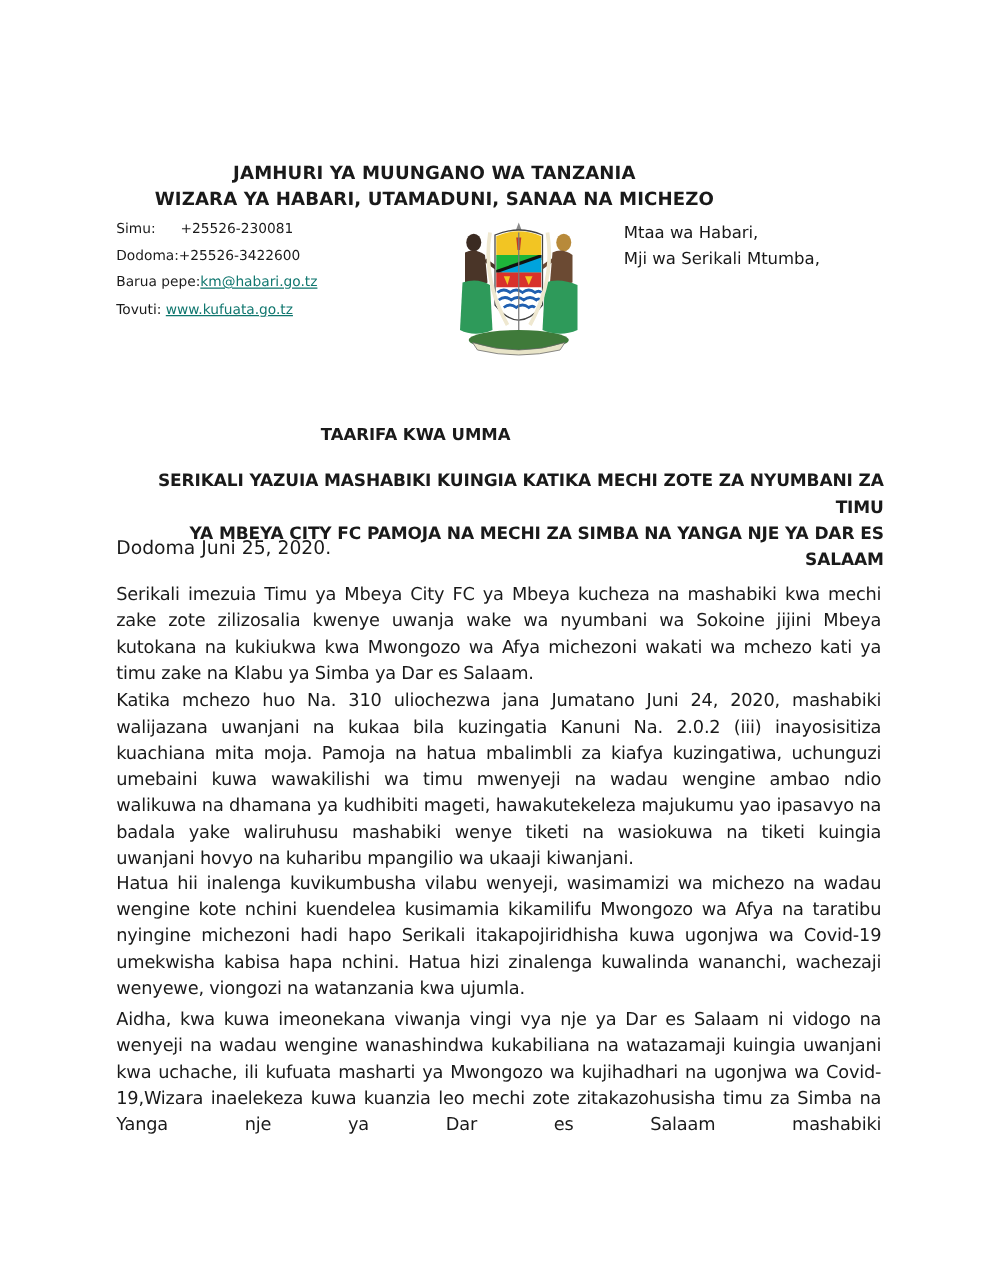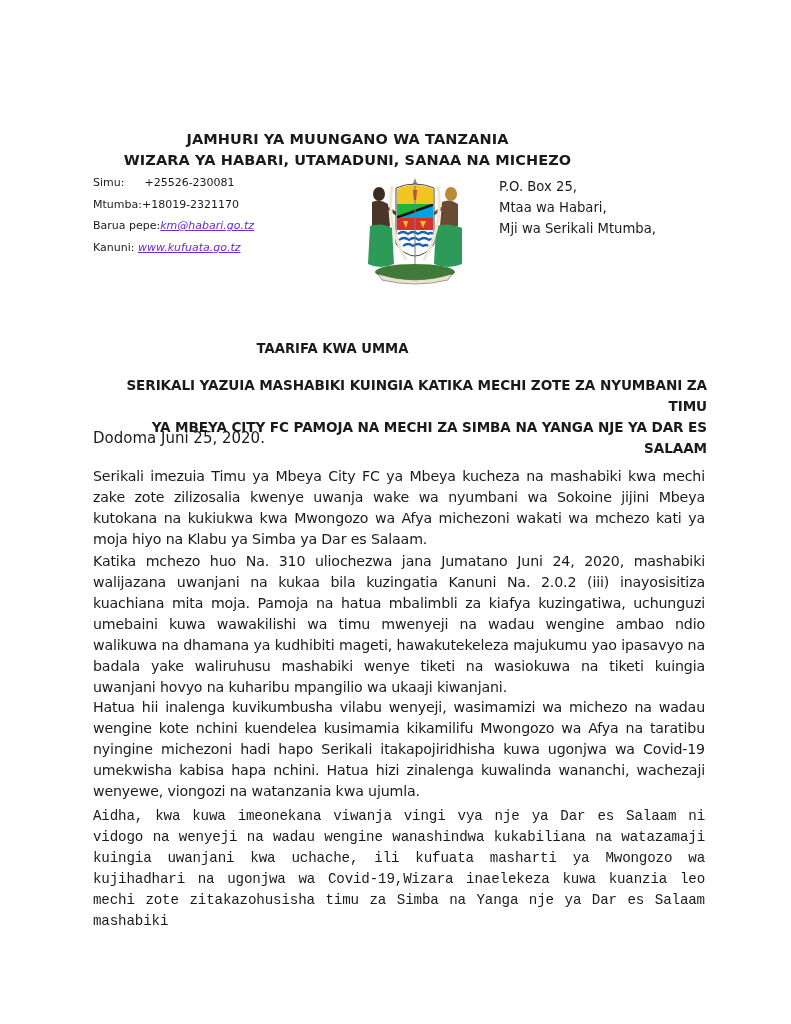--- a/index.html
+++ b/index.html
@@ -8,21 +8,21 @@
     font-family: "DejaVu Sans", sans-serif; color: #1a1a1a;
   }
   .hdr {
     position: absolute; left: 0; width: 695px; text-align: center;
     font-weight: bold; font-size: 14.5px; letter-spacing: 0.1px;
   }
   .contact-left {
     position: absolute; left: 93px; top: 172px;
     font-size: 11px; line-height: 21.5px;
   }
-  .contact-left a { color: #6d28d9; text-decoration: underline; font-style: italic; }
+  .contact-left a { color: #0f766e; text-decoration: underline; }
   .contact-right {
     position: absolute; left: 499px; top: 176px;
     font-size: 13.2px; line-height: 21px;
   }
   .bold { font-weight: bold; }
   .emblem {
     position: absolute; left: 358px; top: 174px; width: 114px; height: 112px;
   }
   .title {
     position: absolute; left: 0; width: 665px; text-align: center;
@@ -33,40 +33,40 @@
     font-weight: bold; font-size: 13.6px; line-height: 21px; letter-spacing: -0.1px;
   }
   .dateline {
     position: absolute; left: 93px; top: 429px; font-size: 15px;
   }
   .para {
     position: absolute; left: 93px; width: 612px;
     font-size: 14.2px; line-height: 21px; text-align: justify;
     letter-spacing: -0.15px;
   }
-  .para.last { text-align-last: justify; font-family: Liberation Mono, monospace; }
+  .para.last { text-align-last: justify; }
 </style>
 </head>
 <body>
 
 <div class="hdr" style="top:131px;">JAMHURI YA MUUNGANO WA TANZANIA</div>
 <div class="hdr" style="top:152px;">WIZARA YA HABARI, UTAMADUNI, SANAA NA MICHEZO</div>
 
 <div class="contact-left">
   <div>
     <span>Simu:</span><span style="display:inline-block;width:20px;"></span><span>+25526-230081</span>
   </div>
   <div>
-    <span>Mtumba:</span><span>+18019-2321170</span>
+    <span>Dodoma:</span><span>+25526-3422600</span>
   </div>
   <div>
     <span>Barua pepe:</span><a>km@habari.go.tz</a>
   </div>
   <div>
-    <span>Kanuni:</span> <a>www.kufuata.go.tz</a>
+    <span>Tovuti:</span> <a>www.kufuata.go.tz</a>
   </div>
 </div>
 
 <div class="emblem">
   <svg width="114" height="112" viewBox="0 0 114 112">
 
     <ellipse cx="57" cy="98" rx="40" ry="8" fill="#3f7a3a"></ellipse>
     <path d="M20 100 Q57 112 94 100 L90 106 Q57 114 24 106 Z" fill="#e8e4c8" stroke="#666" stroke-width="0.6"></path>
 
     <ellipse cx="21" cy="20" rx="6" ry="7" fill="#3b2b22"></ellipse>
@@ -101,30 +101,29 @@
     <path d="M45 72 Q50 68 55 72 Q60 68 65 72 Q68 70 70 72" stroke="#1f5fb0" stroke-width="2.2" fill="none"></path>
 
     <path d="M34 12 Q28 50 48 86" stroke="#efe8d0" stroke-width="3" fill="none"></path>
     <path d="M80 12 Q86 50 66 86" stroke="#efe8d0" stroke-width="3" fill="none"></path>
 
     <line x1="57" y1="12" x2="57" y2="90" stroke="#7a7a7a" stroke-width="1"></line>
   </svg>
 </div>
 
 <div class="contact-right">
-  <div>P.O. Box 25,</div>
   <div>Mtaa wa Habari,</div>
   <div>Mji wa Serikali Mtumba,</div>
 </div>
 
 <div class="title" style="top:341px;">TAARIFA KWA UMMA</div>
 
 <div class="headline" style="top:375px;">
   <div>SERIKALI YAZUIA MASHABIKI KUINGIA KATIKA MECHI ZOTE ZA NYUMBANI ZA TIMU</div>
   <div>YA MBEYA CITY FC PAMOJA NA MECHI ZA SIMBA NA YANGA NJE YA DAR ES SALAAM</div>
 </div>
 
 <div class="dateline">Dodoma Juni 25, 2020.</div>
 
-<div class="para" style="top:466px;">Serikali imezuia Timu ya Mbeya City FC ya Mbeya kucheza na mashabiki kwa mechi zake zote zilizosalia kwenye uwanja wake wa nyumbani wa Sokoine jijini Mbeya kutokana na kukiukwa kwa Mwongozo wa Afya michezoni wakati wa mchezo kati ya moja hiyo na Klabu ya Simba ya Dar es Salaam.</div>
+<div class="para" style="top:466px;">Serikali imezuia Timu ya Mbeya City FC ya Mbeya kucheza na mashabiki kwa mechi zake zote zilizosalia kwenye uwanja wake wa nyumbani wa Sokoine jijini Mbeya kutokana na kukiukwa kwa Mwongozo wa Afya michezoni wakati wa mchezo kati ya timu zake na Klabu ya Simba ya Dar es Salaam.</div>
 <div class="para" style="top:551px;">Katika mchezo huo Na. 310 uliochezwa jana Jumatano Juni 24, 2020, mashabiki walijazana uwanjani na kukaa bila kuzingatia Kanuni Na. 2.0.2 (iii) inayosisitiza kuachiana mita moja. Pamoja na hatua mbalimbli za kiafya kuzingatiwa, uchunguzi umebaini kuwa wawakilishi wa timu mwenyeji na wadau wengine ambao ndio walikuwa na dhamana ya kudhibiti mageti, hawakutekeleza majukumu yao ipasavyo na badala yake waliruhusu mashabiki wenye tiketi na wasiokuwa na tiketi kuingia uwanjani hovyo na kuharibu mpangilio wa ukaaji kiwanjani.</div>
 <div class="para" style="top:697px;">Hatua hii inalenga kuvikumbusha vilabu wenyeji, wasimamizi wa michezo na wadau wengine kote nchini kuendelea kusimamia kikamilifu Mwongozo wa Afya na taratibu nyingine michezoni hadi hapo Serikali itakapojiridhisha kuwa ugonjwa wa Covid-19 umekwisha kabisa hapa nchini. Hatua hizi zinalenga kuwalinda wananchi, wachezaji wenyewe, viongozi na watanzania kwa ujumla.</div>
 <div class="para last" style="top:806px;">Aidha, kwa kuwa imeonekana viwanja vingi vya nje ya Dar es Salaam ni vidogo na wenyeji na wadau wengine wanashindwa kukabiliana na watazamaji kuingia uwanjani kwa uchache, ili kufuata masharti ya Mwongozo wa kujihadhari na ugonjwa wa Covid-19,Wizara inaelekeza kuwa kuanzia leo mechi zote zitakazohusisha timu za Simba na Yanga nje ya Dar es Salaam mashabiki</div>
 
 </body></html>

